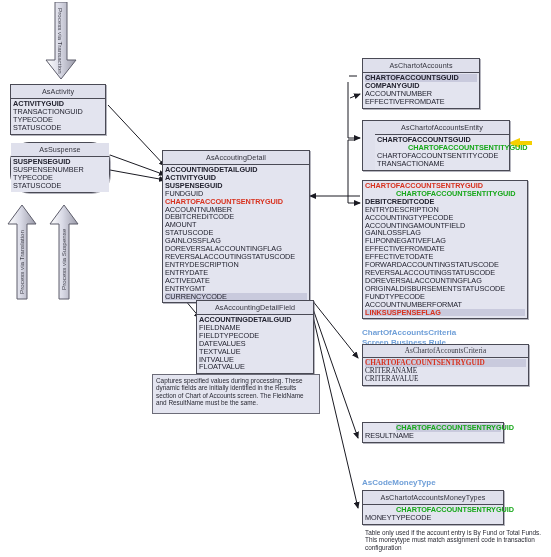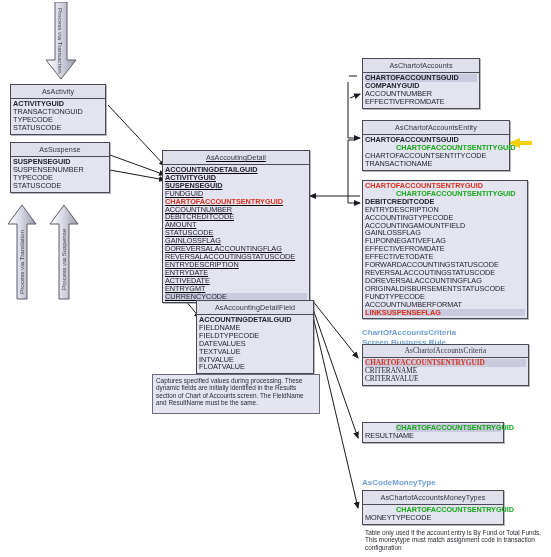--- a/index.html
+++ b/index.html
@@ -158,31 +158,31 @@
   <div class="tbl" style="left:10px;top:84px;width:96px;">
     <div class="hdr">AsActivity</div>
     <div class="body">
       <div class="fld pk">ACTIVITYGUID</div>
       <div class="fld">TRANSACTIONGUID</div>
       <div class="fld">TYPECODE</div>
       <div class="fld">STATUSCODE</div>
     </div>
   </div>
 
-  <div class="tbl" style="left:10px;top:142px;width:100px;">
+  <div class="tbl" style="left:10px;top:142px;width:100px;border-radius:19px;">
     <div class="hdr">AsSuspense</div>
     <div class="body">
       <div class="fld pk">SUSPENSEGUID</div>
       <div class="fld">SUSPENSENUMBER</div>
       <div class="fld">TYPECODE</div>
       <div class="fld">STATUSCODE</div>
     </div>
   </div>
 
-  <div class="tbl" style="left:162px;top:150px;width:148px;text-decoration:underline;">
+  <div class="tbl" style="left:162px;top:150px;width:148px;">
     <div class="hdr">AsAccoutingDetail</div>
     <div class="body">
       <div class="fld pk">ACCOUNTINGDETAILGUID</div>
       <div class="fld pk">ACTIVITYGUID</div>
       <div class="fld pk">SUSPENSEGUID</div>
       <div class="fld">FUNDGUID</div>
       <div class="fld red">CHARTOFACCOUNTSENTRYGUID</div>
       <div class="fld">ACCOUNTNUMBER</div>
       <div class="fld">DEBITCREDITCODE</div>
       <div class="fld">AMOUNT</div>
@@ -218,21 +218,21 @@
   <div class="tbl" style="left:362px;top:58px;width:118px;">
     <div class="hdr">AsChartofAccounts</div>
     <div class="body">
       <div class="fld pk hl">CHARTOFACCOUNTSGUID</div>
       <div class="fld pk">COMPANYGUID</div>
       <div class="fld">ACCOUNTNUMBER</div>
       <div class="fld">EFFECTIVEFROMDATE</div>
     </div>
   </div>
 
-  <div class="tbl" style="left:362px;top:120px;width:148px;">
+  <div class="tbl" style="left:362px;top:120px;width:148px;padding-left:12px;">
     <div class="hdr">AsChartofAccountsEntity</div>
     <div class="body">
       <div class="fld pk">CHARTOFACCOUNTSGUID</div>
       <div class="fld green">CHARTOFACCOUNTSENTITYGUID</div>
       <div class="fld">CHARTOFACCOUNTSENTITYCODE</div>
       <div class="fld">TRANSACTIONAME</div>
     </div>
   </div>
 
   <div class="tbl" style="left:362px;top:180px;width:166px;">

